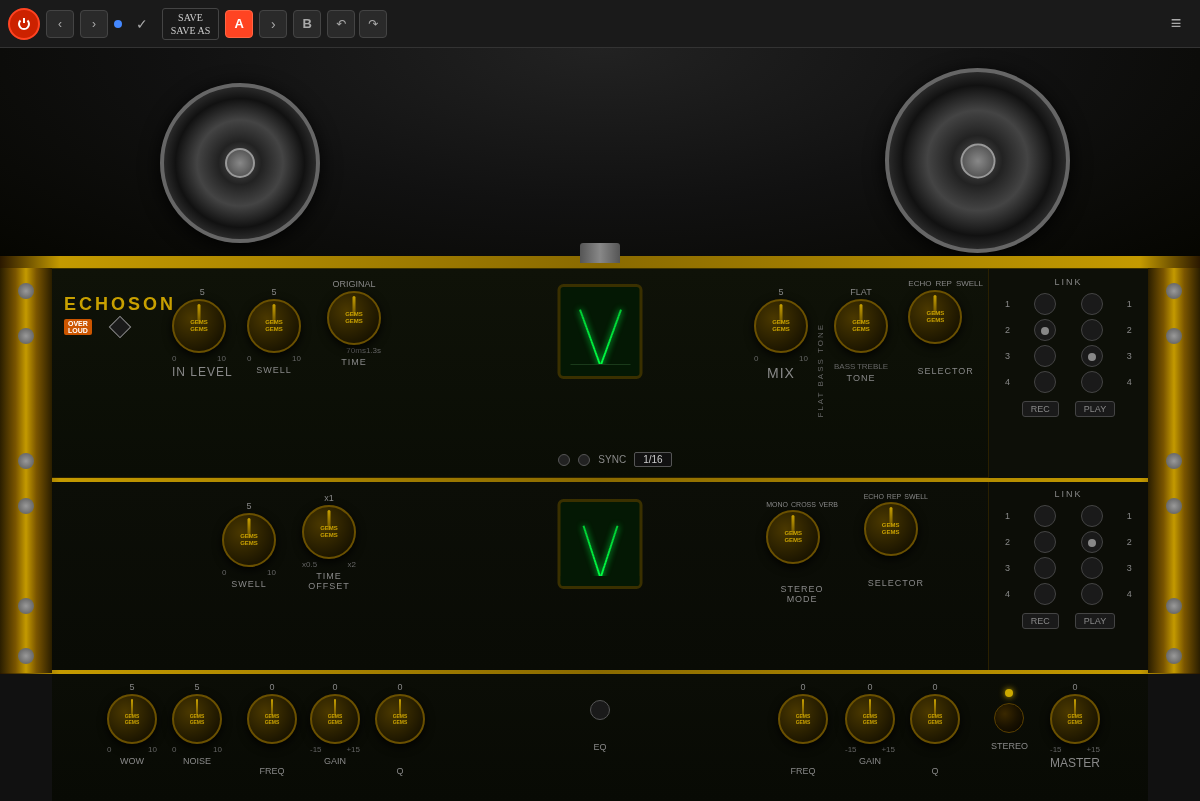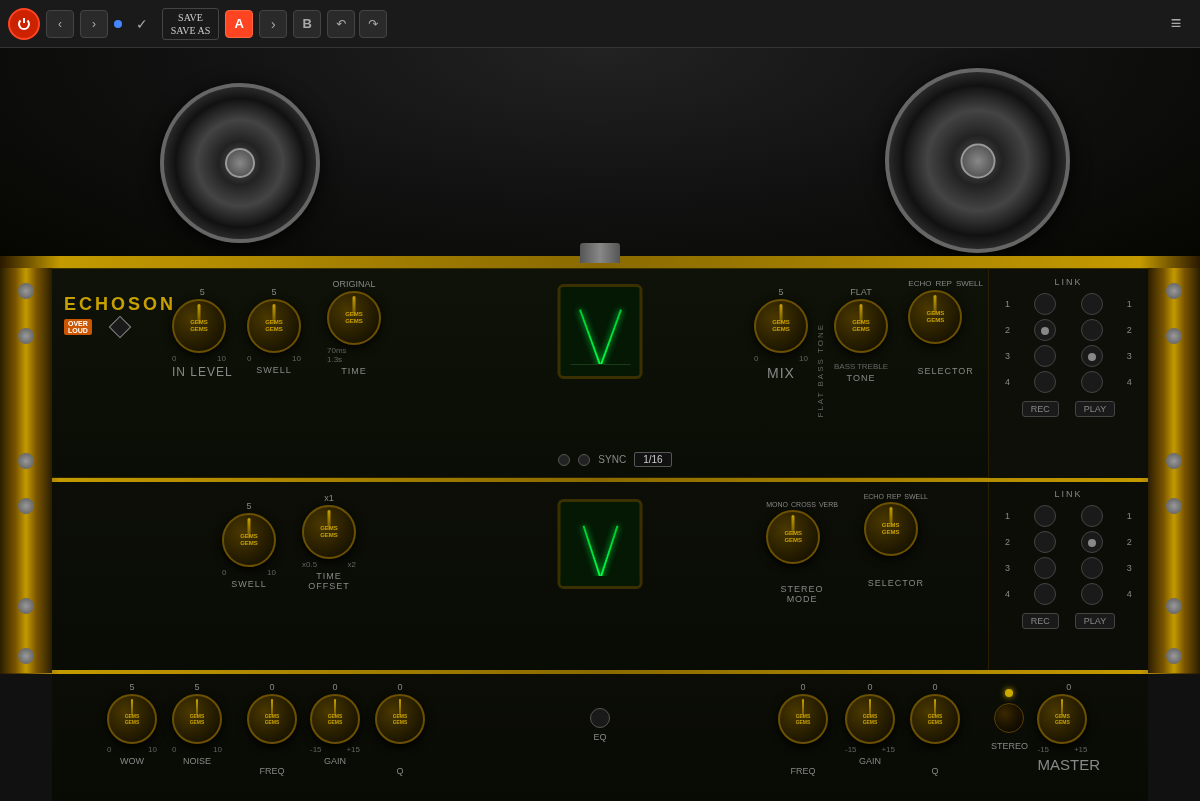--- a/index.html
+++ b/index.html
@@ -246,21 +246,21 @@
       </div>
       <div style="color:#888; font-size:9px; text-align:center; margin-top:2px; letter-spacing:1px;">SWELL</div>
     </div>
 
     <div style="position:absolute; left:275px; top:10px;">
       <div style="color:#888; font-size:9px; text-align:center; margin-bottom:2px;">ORIGINAL</div>
       <div style="width:54px; height:54px; border-radius:50%; background:radial-gradient(circle at 35% 35%, #4a3800 0%, #2a2000 50%, #0a0800 100%); border:2px solid #6a5000; position:relative; cursor:pointer; box-shadow: 0 3px 10px rgba(0,0,0,0.9);">
         <div style="position:absolute; top:3px; left:50%; transform:translateX(-50%); width:3px; height:20px; background:linear-gradient(180deg,#c8a000,#6a5000); border-radius:2px;"></div>
         <div style="position:absolute; top:50%; left:50%; transform:translate(-50%,-50%); color:#c8a000; font-size:6px; font-weight:bold; text-align:center; line-height:1.1;">GEMS<br>GEMS</div>
       </div>
-      <div style="display:flex; justify-content:flex-end; width:54px; color:#666; font-size:8px; margin-top:1px;flex-direction:column;">
+      <div style="display:flex; justify-content:flex-end; width:54px; color:#666; font-size:8px; margin-top:1px;">
         <span>70ms</span>
         <span>1.3s</span>
       </div>
       <div style="color:#888; font-size:9px; text-align:center; margin-top:2px; letter-spacing:1px;">TIME</div>
     </div>
 
     <div style="position:absolute; left:50%; top:15px; transform:translateX(-50%); width:85px; height:95px;">
       <div style="width:85px; height:95px; background:#041804; border:3px solid #3a3000; border-radius:6px; position:relative; overflow:hidden; display:flex; align-items:center; justify-content:center;">
 
         <div style="position:absolute; bottom:10px; left:50%; transform:translateX(-50%); width:2px; height:60px; background:linear-gradient(0deg, #00ff44, #00cc33); box-shadow:0 0 6px #00ff44; transform-origin:bottom center; transform:translateX(-50%) rotate(-20deg);"></div>
@@ -506,21 +506,21 @@
 
     <div style="position:absolute; left:323px; top:8px;">
       <div style="color:#888; font-size:9px; text-align:center; margin-bottom:2px;">0</div>
       <div style="width:50px; height:50px; border-radius:50%; background:radial-gradient(circle at 35% 35%, #4a3800 0%, #2a2000 50%, #0a0800 100%); border:2px solid #6a5000; position:relative; cursor:pointer; box-shadow: 0 3px 10px rgba(0,0,0,0.9);">
         <div style="position:absolute; top:3px; left:50%; transform:translateX(-50%); width:2px; height:18px; background:linear-gradient(180deg,#c8a000,#6a5000); border-radius:2px;"></div>
         <div style="position:absolute; top:50%; left:50%; transform:translate(-50%,-50%); color:#c8a000; font-size:5px; font-weight:bold; text-align:center; line-height:1.1;">GEMS<br>GEMS</div>
       </div>
       <div style="color:#888; font-size:9px; text-align:center; margin-top:22px;">Q</div>
     </div>
 
-    <div style="position:absolute; left:50%; top:34px; transform:translateX(-50%); display:flex; flex-direction:column; align-items:center; gap:4px;">
+    <div style="position:absolute; left:50%; top:26px; transform:translateX(-50%); display:flex; flex-direction:column; align-items:center; gap:22px;">
       <div style="width:20px; height:20px; border-radius:50%; background:#1a1a1a; border:1px solid #555; cursor:pointer;"></div>
       <div style="color:#888; font-size:9px;">EQ</div>
     </div>
 
     <div style="position:absolute; right:320px; top:8px;">
       <div style="color:#888; font-size:9px; text-align:center; margin-bottom:2px;">0</div>
       <div style="width:50px; height:50px; border-radius:50%; background:radial-gradient(circle at 35% 35%, #4a3800 0%, #2a2000 50%, #0a0800 100%); border:2px solid #6a5000; position:relative; cursor:pointer; box-shadow: 0 3px 10px rgba(0,0,0,0.9);">
         <div style="position:absolute; top:3px; left:50%; transform:translateX(-50%); width:2px; height:18px; background:linear-gradient(180deg,#c8a000,#6a5000); border-radius:2px;"></div>
         <div style="position:absolute; top:50%; left:50%; transform:translate(-50%,-50%); color:#c8a000; font-size:5px; font-weight:bold; text-align:center; line-height:1.1;">GEMS<br>GEMS</div>
       </div>
@@ -558,21 +558,21 @@
     <div style="position:absolute; right:48px; top:8px;">
       <div style="color:#888; font-size:9px; text-align:center; margin-bottom:2px;">0</div>
       <div style="width:50px; height:50px; border-radius:50%; background:radial-gradient(circle at 35% 35%, #4a3800 0%, #2a2000 50%, #0a0800 100%); border:2px solid #6a5000; position:relative; cursor:pointer; box-shadow: 0 3px 10px rgba(0,0,0,0.9);">
         <div style="position:absolute; top:3px; left:50%; transform:translateX(-50%); width:2px; height:18px; background:linear-gradient(180deg,#c8a000,#6a5000); border-radius:2px;"></div>
         <div style="position:absolute; top:50%; left:50%; transform:translate(-50%,-50%); color:#c8a000; font-size:5px; font-weight:bold; text-align:center; line-height:1.1;">GEMS<br>GEMS</div>
       </div>
       <div style="display:flex; justify-content:space-between; width:50px; color:#666; font-size:8px; margin-top:1px;">
         <span>-15</span>
         <span>+15</span>
       </div>
-      <div style="color:#888; font-size:15px; text-align:center; margin-top:2px;">MASTER</div>
+      <div style="color:#888; font-size:12px; text-align:center; margin-top:2px;">MASTER</div>
     </div>
   </div>
 
   <div style="position:absolute; left:0; right:0; top:430px; height:4px;
     background: linear-gradient(90deg, #2a1800, #c49a00 5%, #8a6a00 50%, #c49a00 95%, #2a1800);"></div>
   <div style="position:absolute; left:0; right:0; top:622px; height:4px;
     background: linear-gradient(90deg, #2a1800, #c49a00 5%, #8a6a00 50%, #c49a00 95%, #2a1800);"></div>
 
   <div style="position:absolute; right:375px; top:275px; color:#666; font-size:8px; writing-mode:vertical-rl; transform:rotate(180deg); letter-spacing:2px; pointer-events:none;">FLAT BASS TONE</div>
 

